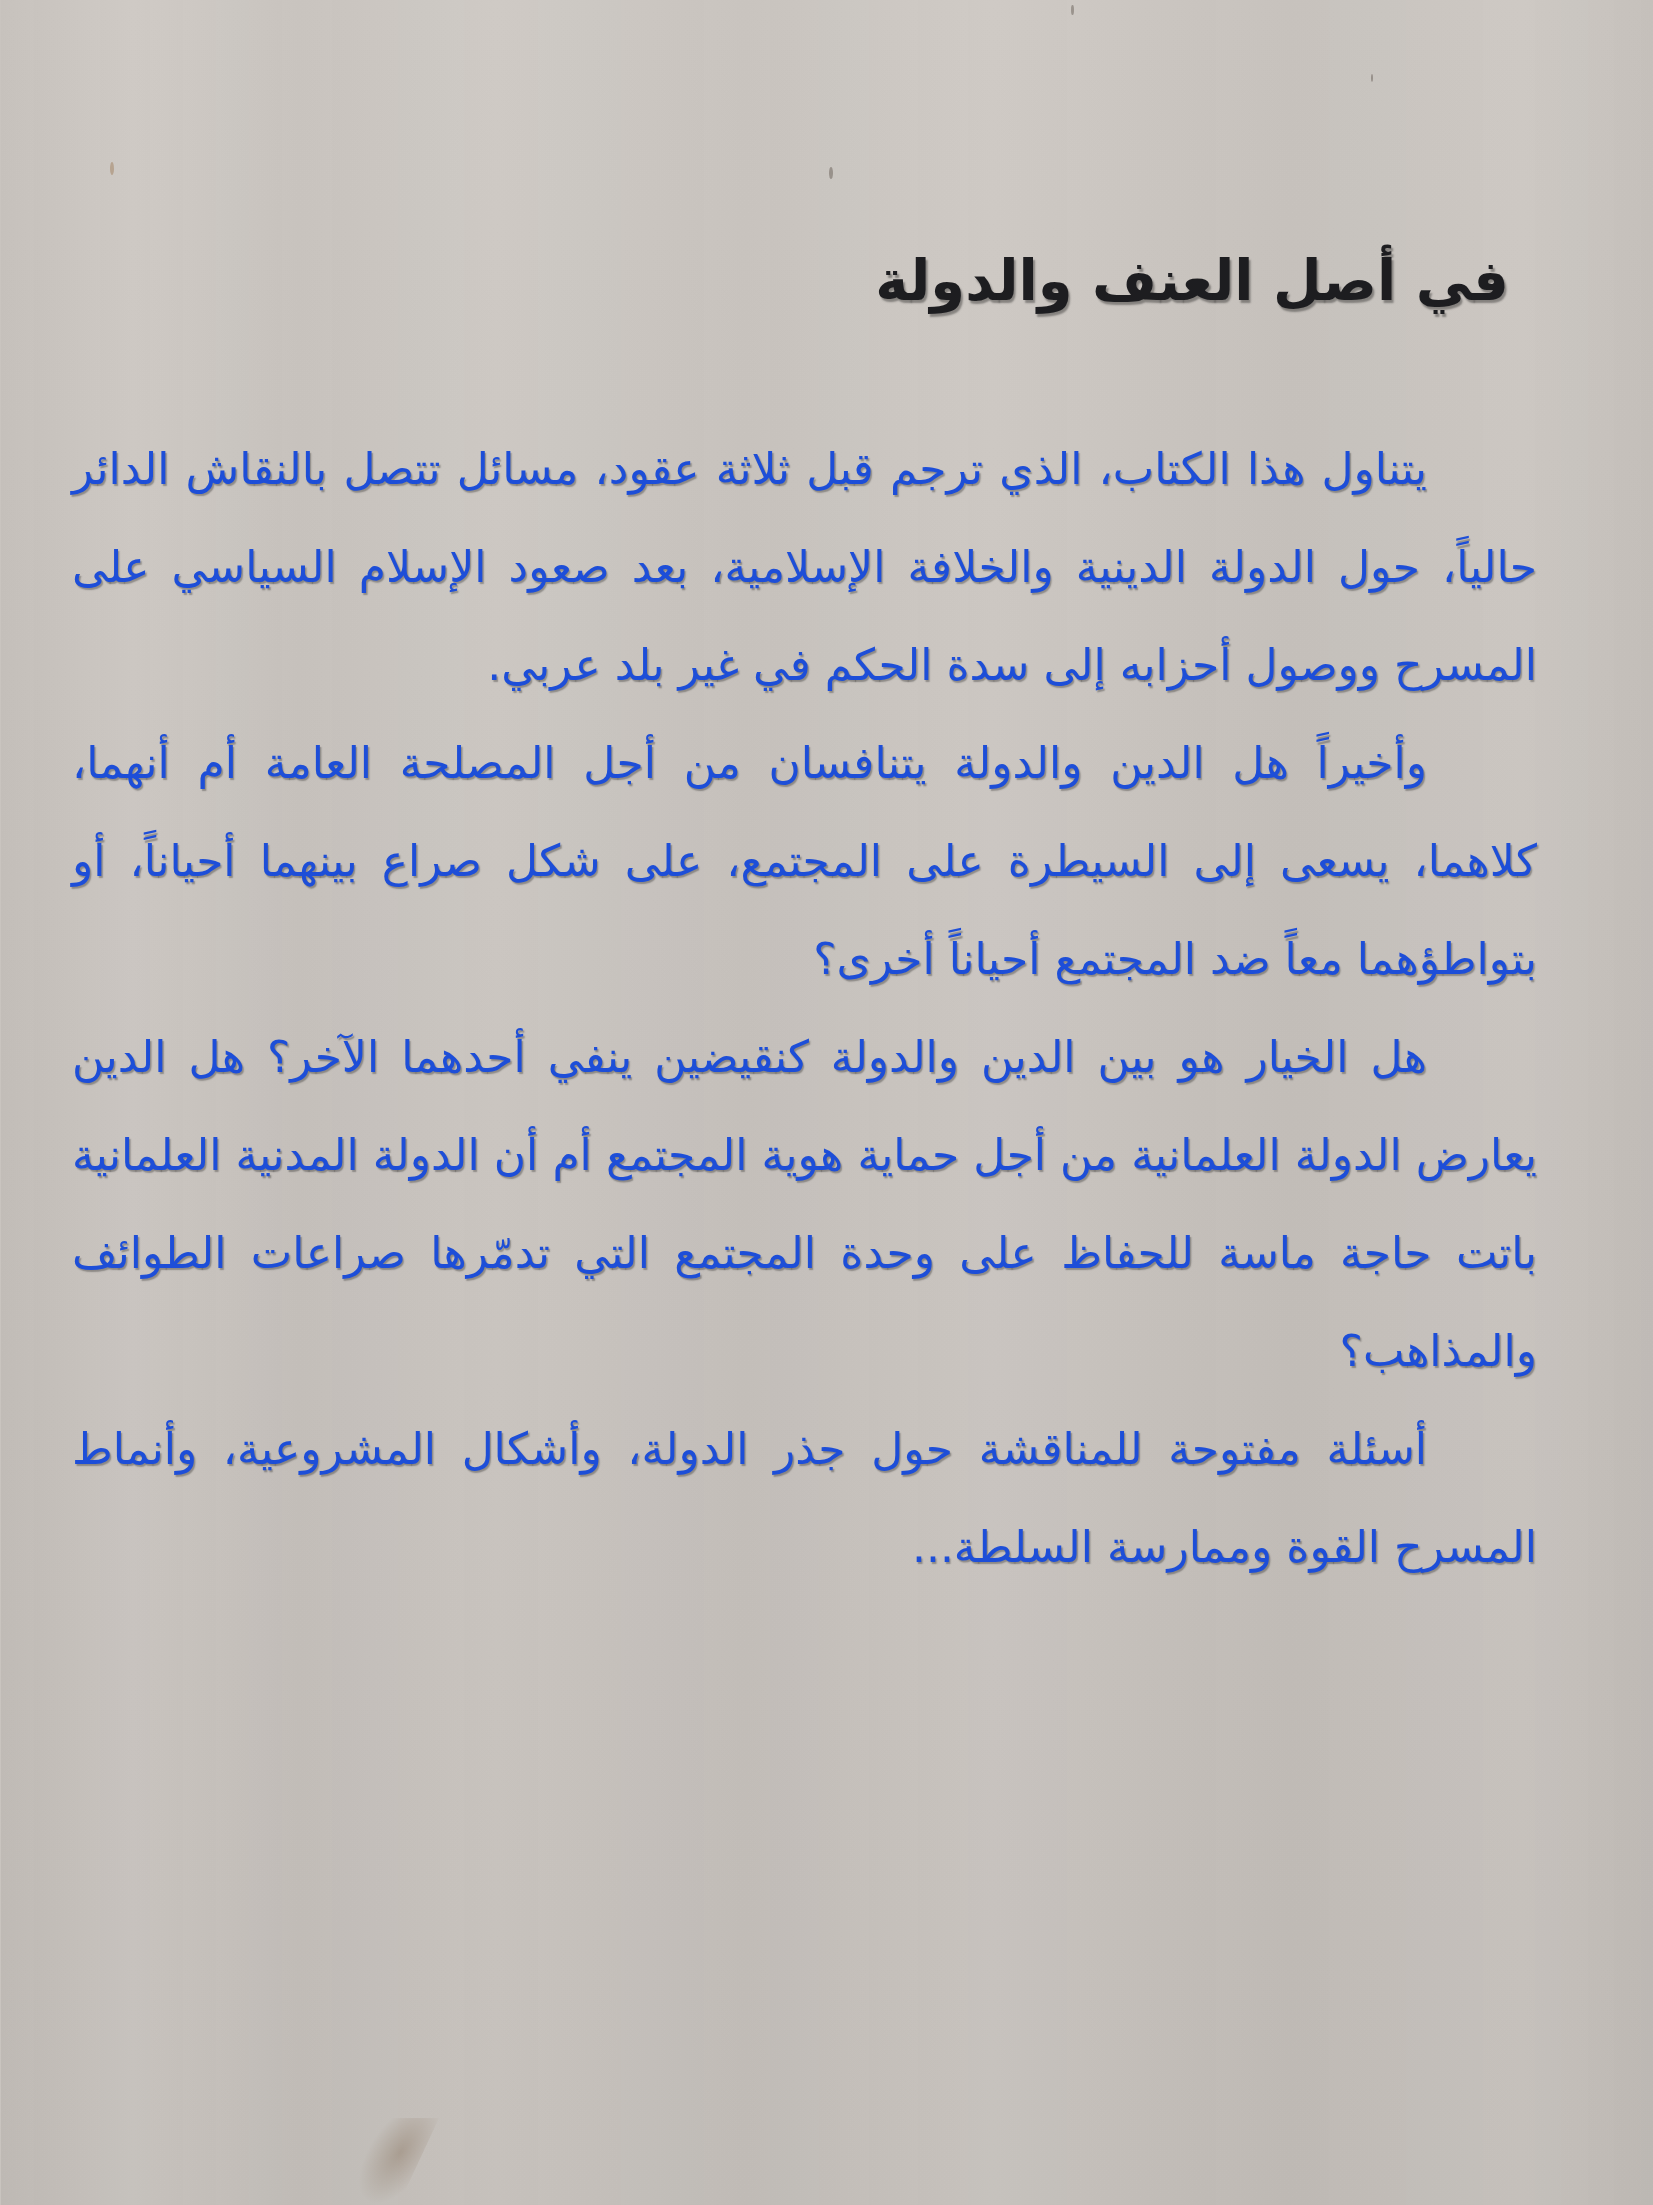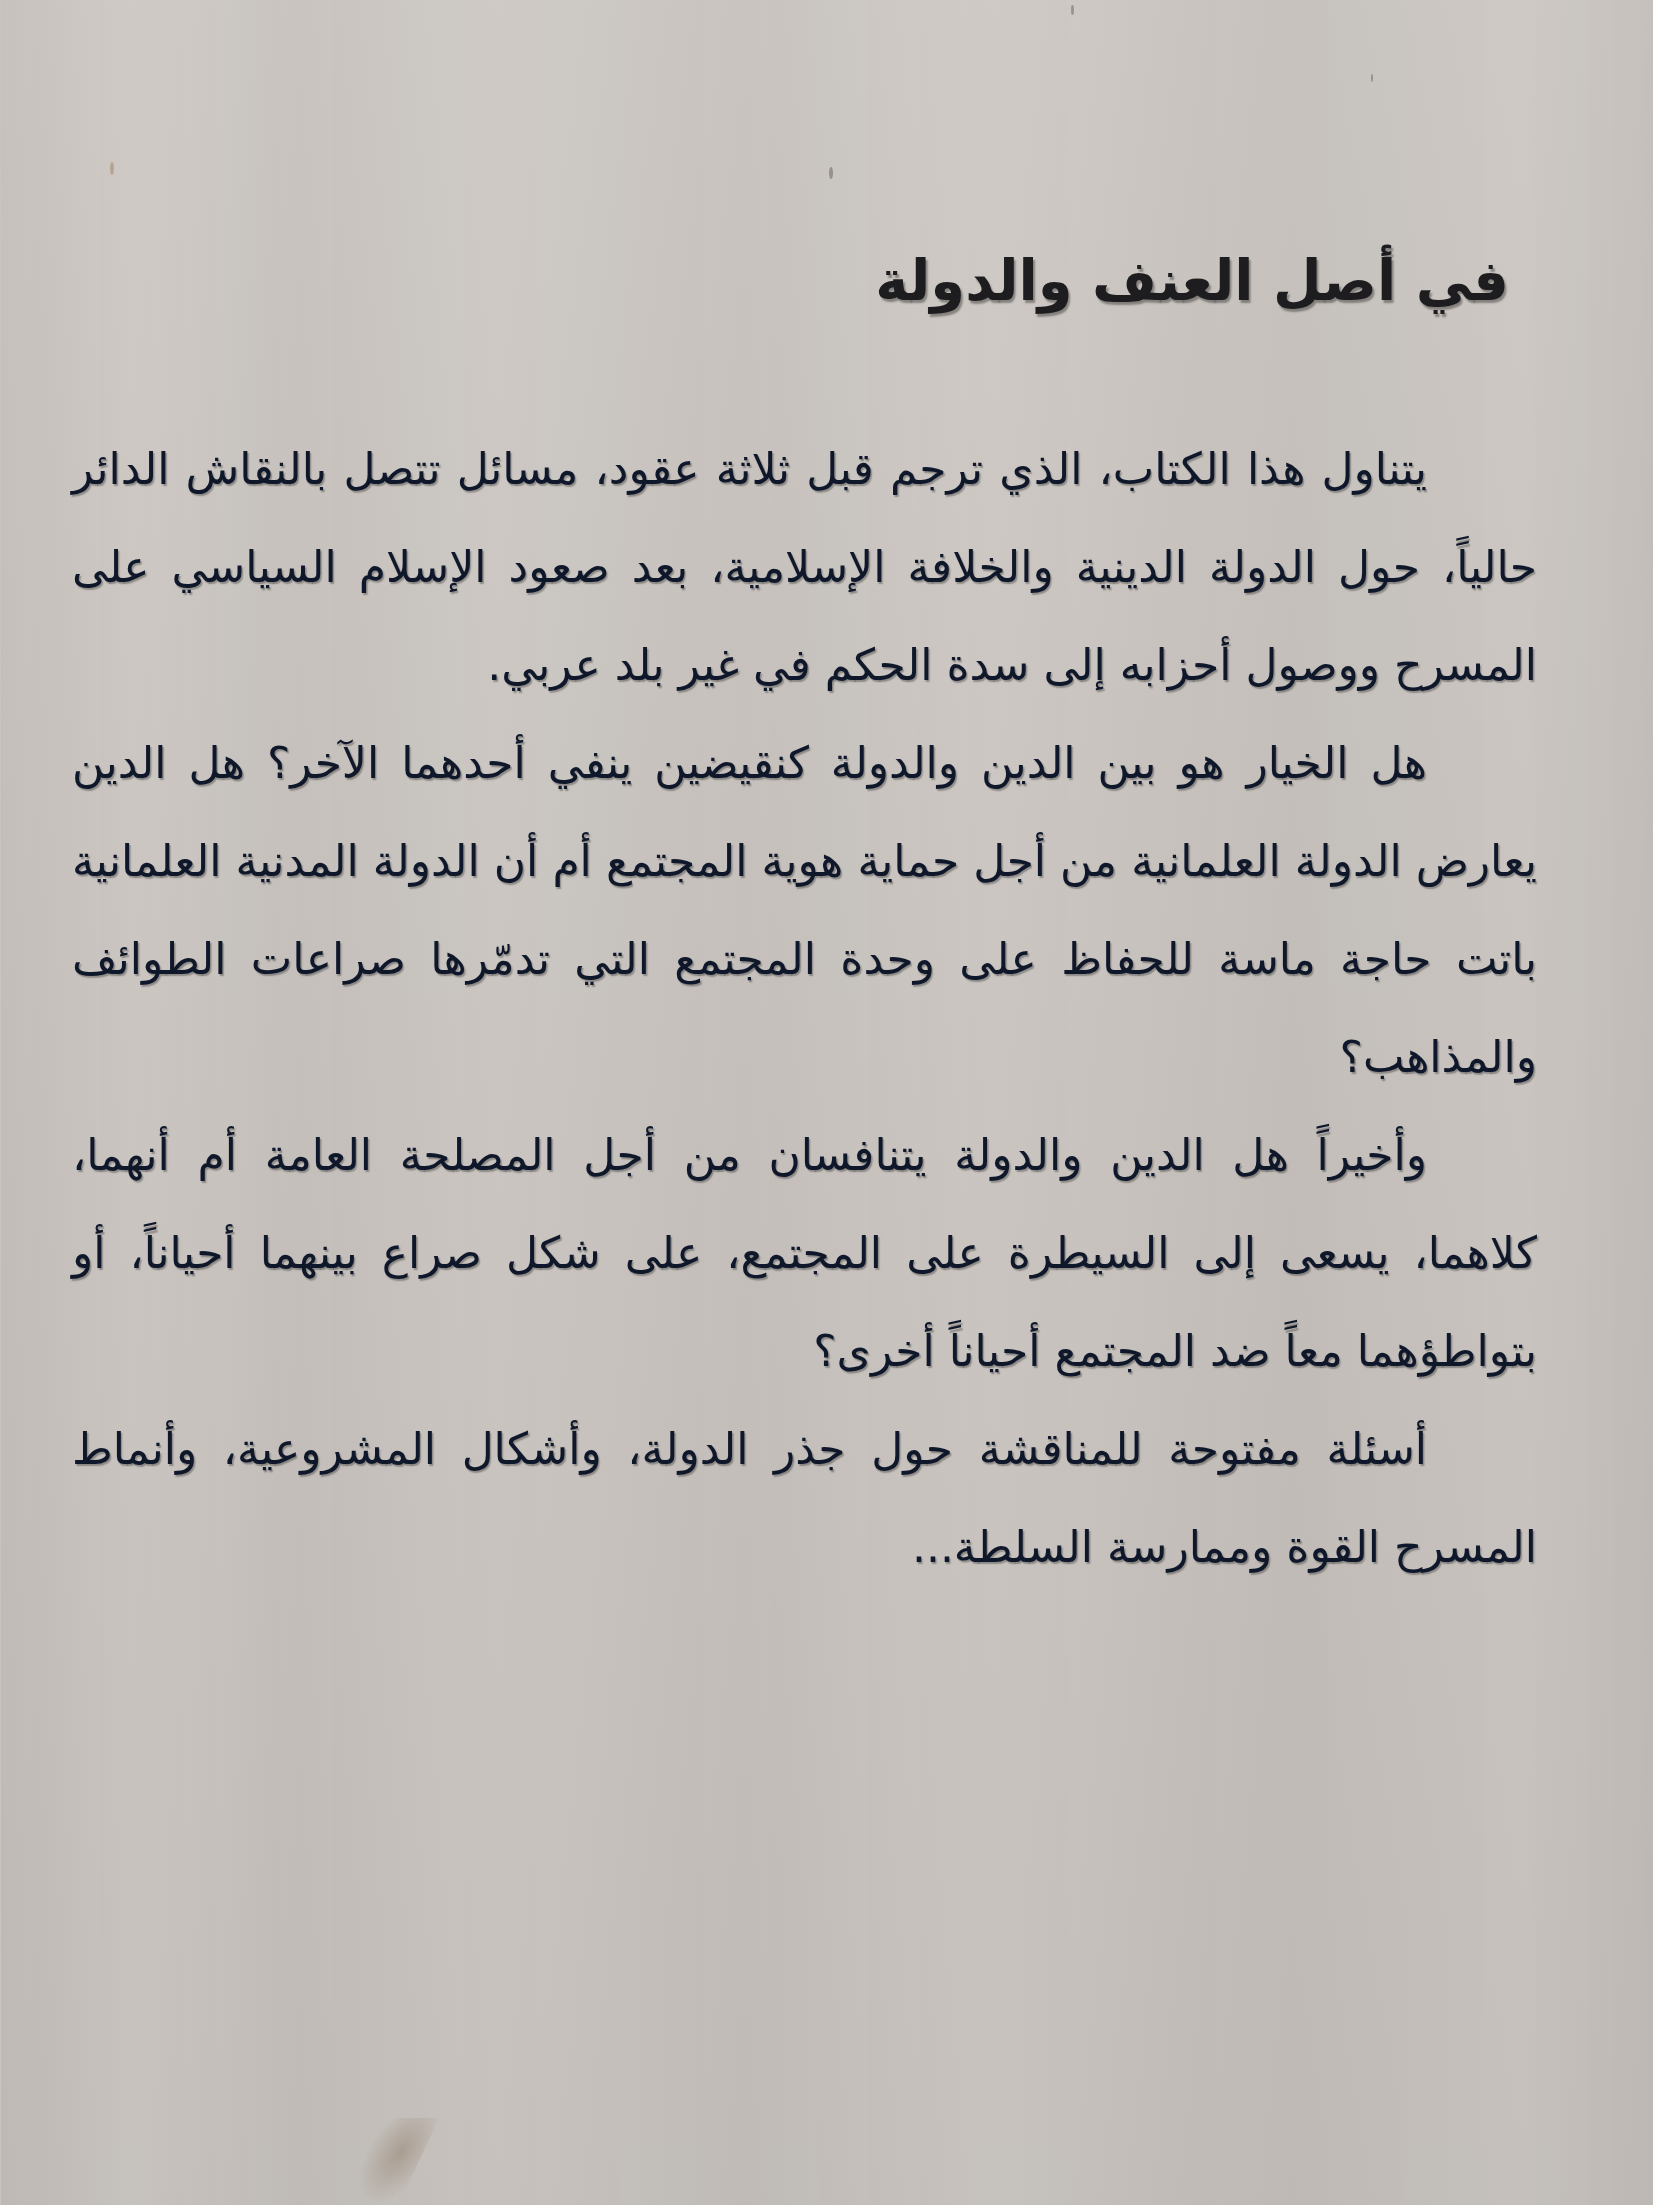--- a/index.html
+++ b/index.html
@@ -36,21 +36,21 @@
       white-space: nowrap;
     }
     .body-text {
       position: absolute;
       top: 420px;
       right: 117px;
       left: 72px;
       font-family: "DejaVu Sans", sans-serif;
       font-size: 44px;
       line-height: 98px;
-      color: #0f172a;
+      color: #1d4ed8;
       text-shadow: 1.4px 2.4px 1.4px rgba(0,0,0,0.3);
       text-align: justify;
       text-align-last: right;
     }
     .para {
       margin: 0;
       padding: 0;
       text-indent: 110px;
     }
     .speck {
@@ -70,22 +70,22 @@
   </style>
 </head>
 <body>
 
 <div class="page">
 
   <h1 class="title">في أصل العنف والدولة</h1>
 
   <div class="body-text">
     <p class="para">يتناول هذا الكتاب، الذي ترجم قبل ثلاثة عقود، مسائل تتصل بالنقاش الدائر حالياً، حول الدولة الدينية والخلافة الإسلامية، بعد صعود الإسلام السياسي على المسرح ووصول أحزابه إلى سدة الحكم في غير بلد عربي.</p>
+    <p class="para">وأخيراً هل الدين والدولة يتنافسان من أجل المصلحة العامة أم أنهما، كلاهما، يسعى إلى السيطرة على المجتمع، على شكل صراع بينهما أحياناً، أو بتواطؤهما معاً ضد المجتمع أحياناً أخرى؟</p>
     <p class="para">هل الخيار هو بين الدين والدولة كنقيضين ينفي أحدهما الآخر؟ هل الدين يعارض الدولة العلمانية من أجل حماية هوية المجتمع أم أن الدولة المدنية العلمانية باتت حاجة ماسة للحفاظ على وحدة المجتمع التي تدمّرها صراعات الطوائف والمذاهب؟</p>
-    <p class="para">وأخيراً هل الدين والدولة يتنافسان من أجل المصلحة العامة أم أنهما، كلاهما، يسعى إلى السيطرة على المجتمع، على شكل صراع بينهما أحياناً، أو بتواطؤهما معاً ضد المجتمع أحياناً أخرى؟</p>
     <p class="para">أسئلة مفتوحة للمناقشة حول جذر الدولة، وأشكال المشروعية، وأنماط المسرح القوة وممارسة السلطة...</p>
   </div>
 
   <div class="speck" style="left:1071px;top:4.8px;width:2.9px;height:10.5px;"></div>
   <div class="speck" style="left:1371px;top:74px;width:2.4px;height:7.6px;"></div>
   <div class="speck" style="left:829px;top:167px;width:3.8px;height:12.4px;"></div>
   <div class="speck" style="left:110px;top:162px;width:3.8px;height:13.4px;background:rgba(150,110,70,0.4);"></div>
   <div class="stain"></div>
 </div>
 

